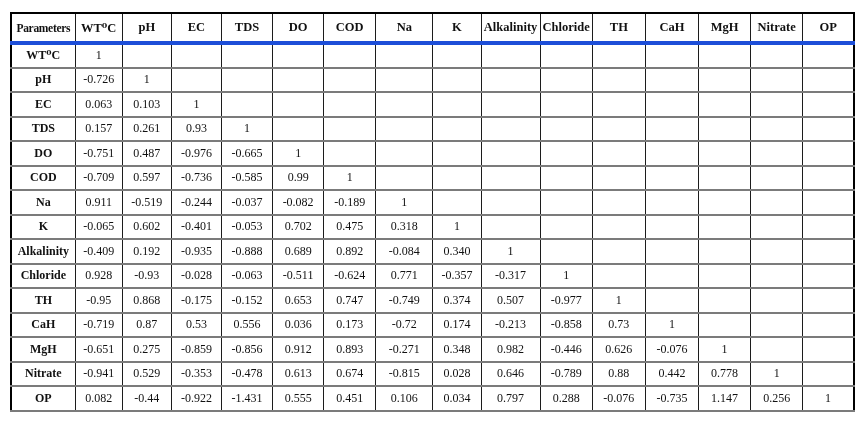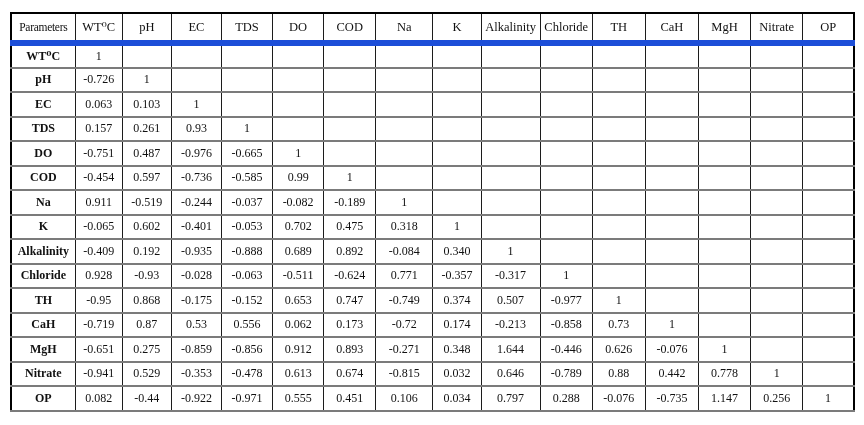--- a/index.html
+++ b/index.html
@@ -34,23 +34,23 @@
     text-align: center;
     vertical-align: middle;
     padding: 0;
     overflow: hidden;
     white-space: nowrap;
   }
   table.corr thead tr { height: 30px; }
   table.corr tbody tr { height: 24.5px; }
   table.corr thead th {
     font-size: 12.5px;
-    font-weight: normal;
+    font-weight: bold;
     border-top: none;
-    border-bottom: 6px solid #1d4ed8;
+    border-bottom: 4px solid #1d4ed8;
   }
   table.corr thead th.param-header {
     font-size: 11.5px;
     letter-spacing: -0.3px;
   }
   table.corr tbody th {
     font-size: 12px;
     font-weight: bold;
   }
   table.corr tbody td {
@@ -187,21 +187,21 @@
           <td></td>
           <td></td>
           <td></td>
           <td></td>
           <td></td>
           <td></td>
           <td></td>
         </tr>
         <tr>
           <th>COD</th>
-          <td>-0.454</td>
+          <td>-0.709</td>
           <td>0.597</td>
           <td>-0.736</td>
           <td>-0.585</td>
           <td>0.99</td>
           <td>1</td>
           <td></td>
           <td></td>
           <td></td>
           <td></td>
           <td></td>
@@ -299,21 +299,21 @@
           <td></td>
           <td></td>
           <td></td>
         </tr>
         <tr>
           <th>CaH</th>
           <td>-0.719</td>
           <td>0.87</td>
           <td>0.53</td>
           <td>0.556</td>
-          <td>0.062</td>
+          <td>0.036</td>
           <td>0.173</td>
           <td>-0.72</td>
           <td>0.174</td>
           <td>-0.213</td>
           <td>-0.858</td>
           <td>0.73</td>
           <td>1</td>
           <td></td>
           <td></td>
           <td></td>
@@ -321,52 +321,52 @@
         <tr>
           <th>MgH</th>
           <td>-0.651</td>
           <td>0.275</td>
           <td>-0.859</td>
           <td>-0.856</td>
           <td>0.912</td>
           <td>0.893</td>
           <td>-0.271</td>
           <td>0.348</td>
-          <td>1.644</td>
+          <td>0.982</td>
           <td>-0.446</td>
           <td>0.626</td>
           <td>-0.076</td>
           <td>1</td>
           <td></td>
           <td></td>
         </tr>
         <tr>
           <th>Nitrate</th>
           <td>-0.941</td>
           <td>0.529</td>
           <td>-0.353</td>
           <td>-0.478</td>
           <td>0.613</td>
           <td>0.674</td>
           <td>-0.815</td>
-          <td>0.032</td>
+          <td>0.028</td>
           <td>0.646</td>
           <td>-0.789</td>
           <td>0.88</td>
           <td>0.442</td>
           <td>0.778</td>
           <td>1</td>
           <td></td>
         </tr>
         <tr>
           <th>OP</th>
           <td>0.082</td>
           <td>-0.44</td>
           <td>-0.922</td>
-          <td>-0.971</td>
+          <td>-1.431</td>
           <td>0.555</td>
           <td>0.451</td>
           <td>0.106</td>
           <td>0.034</td>
           <td>0.797</td>
           <td>0.288</td>
           <td>-0.076</td>
           <td>-0.735</td>
           <td>1.147</td>
           <td>0.256</td>

